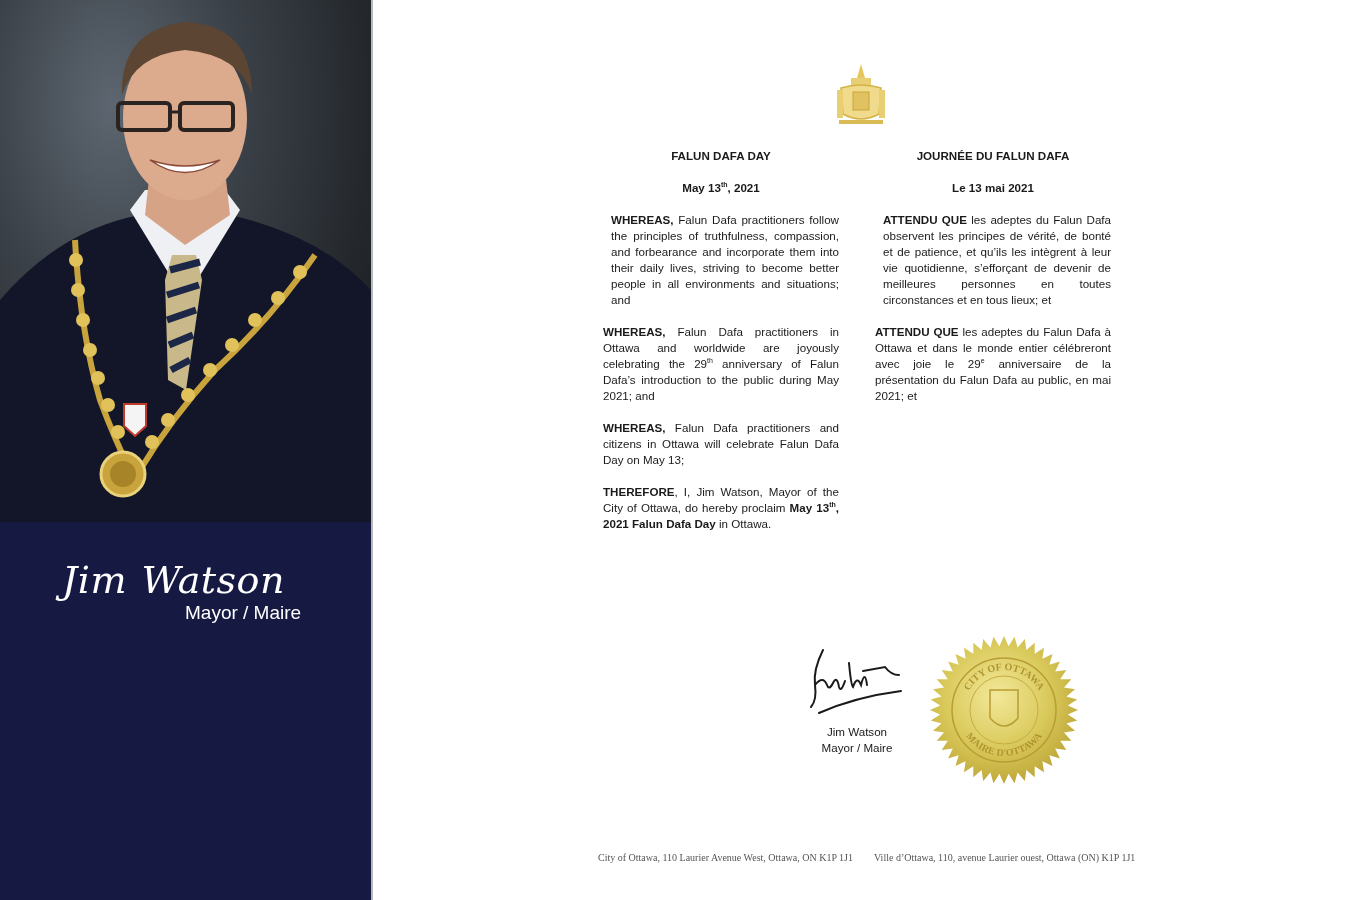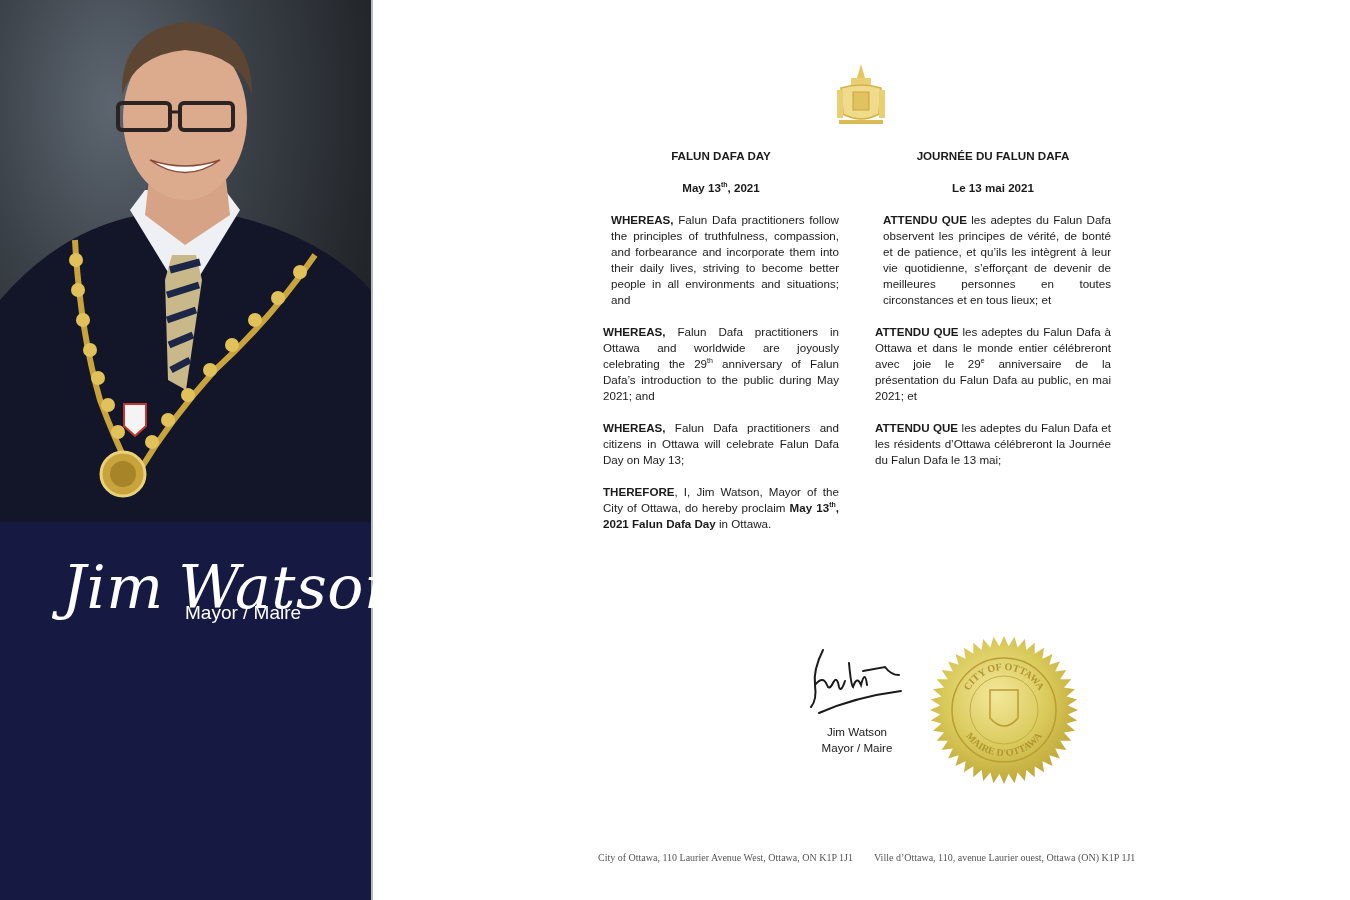--- a/index.html
+++ b/index.html
@@ -7,21 +7,21 @@
   body { position: relative; font-family: "Liberation Sans", "DejaVu Sans", sans-serif; color: #1a1a1a; }
 
   
   .left-panel { position: absolute; left: 0; top: 0; width: 373px; height: 900px; background: #161a42; border-right: 2px solid #b8b8bf; }
   .portrait { position: absolute; left: 0; top: 0; width: 371px; height: 522px; overflow: hidden;
     background: radial-gradient(ellipse at 30% 20%, #5d6670 0%, #3b4148 35%, #24282d 70%, #15181b 100%); }
   .portrait svg { position: absolute; left: 0; top: 0; width: 371px; height: 522px; }
   .name-block { position: absolute; left: 0; top: 522px; width: 371px; height: 120px; }
   .script-name { position: absolute; left: 62px; top: 30px; width: 250px; font-family: "DejaVu Serif", serif; font-style: italic;
     font-size: 44px; color: #ffffff; letter-spacing: 0.5px; white-space: nowrap; }
-  .script-name .cap { font-size: 60px; }
+  .script-name .cap { font-size: 38px; }
   .mayor-title { position: absolute; left: 185px; top: 80px; font-family: "Liberation Sans", sans-serif; font-size: 19px; color: #ffffff; }
 
   
   .crest { position: absolute; left: 835px; top: 62px; width: 52px; height: 64px; }
   .col { position: absolute; top: 148px; width: 236px; font-family: "Liberation Sans", sans-serif; font-size: 11.6px; line-height: 16px; }
   .col-en { left: 603px; }
   .col-fr { left: 875px; }
   .col h2 { font-size: 11.6px; font-weight: bold; text-align: center; line-height: 16px; height: 16px; }
   .col .date { font-weight: bold; text-align: center; margin-top: 16px; height: 16px; }
   .col p { text-align: justify; margin-top: 16px; }
@@ -121,21 +121,20 @@
   <p><b>WHEREAS,</b><span> Falun Dafa practitioners and citizens in Ottawa will celebrate Falun Dafa Day on May 13;</span></p>
   <p><b>THEREFORE</b><span>, I, Jim Watson, Mayor of the City of Ottawa, do hereby proclaim </span><b>May 13</b><sup style="font-weight:bold">th</sup><b>, 2021 Falun Dafa Day</b><span> in Ottawa.</span></p>
 </div>
 
 <div class="col col-fr">
   <h2>JOURNÉE DU FALUN DAFA</h2>
   <div class="date">Le 13 mai 2021</div>
 
   <p><b>ATTENDU QUE</b><span> les adeptes du Falun Dafa observent les principes de vérité, de bonté et de patience, et qu’ils les intègrent à leur vie quotidienne, s’efforçant de devenir de meilleures personnes en toutes circonstances et en tous lieux; et</span></p>
   <p><b>ATTENDU QUE</b><span> les adeptes du Falun Dafa à Ottawa et dans le monde entier célébreront avec joie le 29</span><sup>e</sup><span> anniversaire de la présentation du Falun Dafa au public, en mai 2021; et</span></p>
-  <p><b>ATTENDU QUE</b><span> les adeptes du Falun Dafa et les résidents d’Ottawa célébreront la Journée du Falun Dafa le 13 mai;</span></p>
 </div>
 
 <svg class="signature" viewBox="0 0 100 70">
   <path d="M18 5 Q8 25 10 40 Q12 55 6 62 M10 40 Q18 30 22 40 Q24 46 28 38 Q32 30 34 42 Q36 48 40 36 M44 18 Q46 40 48 42 Q52 30 56 40 Q60 24 62 40 M58 26 L80 22 Q86 30 94 30" fill="none" stroke="#1a1a1a" stroke-width="2" stroke-linecap="round"></path>
   <path d="M14 68 Q50 52 96 46" fill="none" stroke="#1a1a1a" stroke-width="2" stroke-linecap="round"></path>
 </svg>
 <div class="signer-name">Jim Watson</div>
 <div class="signer-title">Mayor / Maire</div>
 
 <svg class="seal" viewBox="0 0 152 152">

